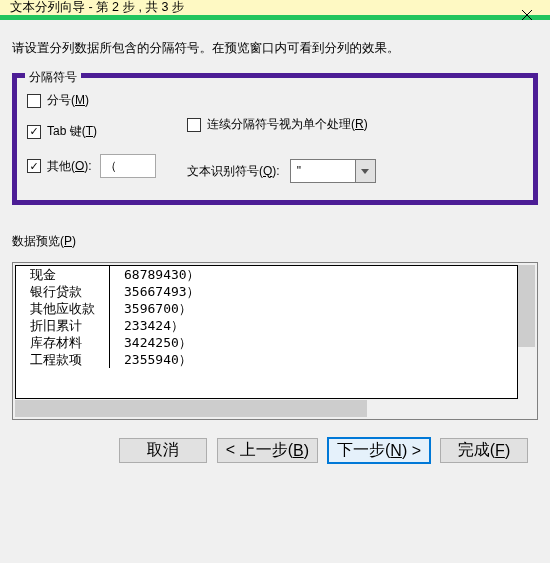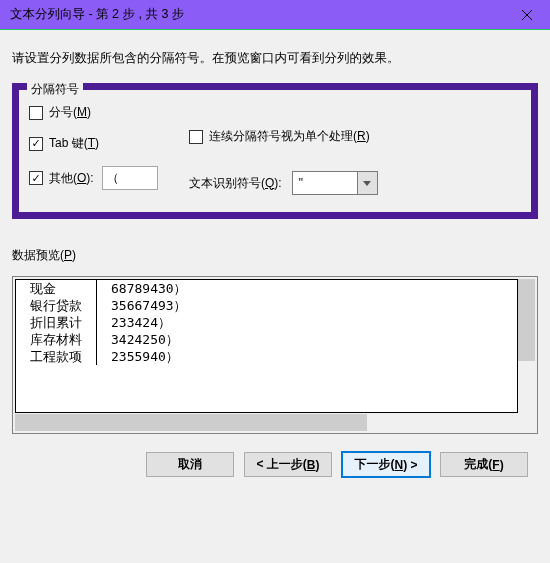--- a/index.html
+++ b/index.html
@@ -7,44 +7,44 @@
     margin: 0;
     font-family: "Microsoft YaHei", "SimSun", Tahoma, sans-serif;
     font-size: 12px;
     background: #f0f0f0;
     color: #000;
     width: 550px;
     height: 563px;
     overflow: hidden;
   }
   .titlebar {
-    height: 30px;
+    height: 20px;
     display: flex;
     align-items: center;
     padding-left: 10px;
-    background: #8b5cf6;
-    border-bottom: 1px solid #22c55e;
+    background: #fef9c3;
+    border-bottom: 5px solid #22c55e;
     position: relative;
   }
   .titlebar-title { font-size: 12.5px; color: #000; }
   .close-btn {
     position: absolute;
     right: 0; top: 0;
     width: 46px; height: 30px;
     display: flex; align-items: center; justify-content: center;
     font-size: 14px;
   }
   .close-btn svg { width: 10px; height: 10px; }
   .content {
     padding: 10px 12px 8px 12px;
     background: #f0f0f0;
   }
   .instruction { margin: 10px 0 16px 0; font-size: 12.5px; }
   .fieldset {
-    border: 7px solid #4c1d95;
+    border: 5px solid #4c1d95;
     padding: 14px 10px 14px 10px;
     position: relative;
     margin-bottom: 28px;
   }
   .fieldset-legend {
     position: absolute;
     top: -9px; left: 8px;
     background: #f0f0f0;
     padding: 0 4px;
     font-size: 12px;
@@ -157,23 +157,22 @@
     justify-content: flex-end;
     padding: 18px 10px 0 0;
     gap: 10px;
   }
   .btn {
     min-width: 88px;
     height: 25px;
     border: 1px solid #adadad;
     background: #e1e1e1;
     display: flex; align-items: center; justify-content: center;
-    font-size: 12px;
+    font-size: 16px;
     padding: 0 8px;
-    font-weight: bold;
   }
   .btn.focused {
     border: 1px solid #0078d7;
     outline: 1px solid #0078d7;
     background: #e5f1fb;
   }
 </style>
 </head>
 <body>
 
@@ -243,20 +242,24 @@
           <tbody>
               <tr>
                 <td class="col-sep">现金</td>
                 <td>68789430）</td>
               </tr>
           <tr>
                 <td class="col-sep">银行贷款</td>
                 <td>35667493）</td>
               </tr>
           <tr>
+                <td class="col-sep">其他应收款</td>
+                <td>3596700）</td>
+              </tr>
+          <tr>
                 <td class="col-sep">折旧累计</td>
                 <td>233424）</td>
               </tr>
           <tr>
                 <td class="col-sep">库存材料</td>
                 <td>3424250）</td>
               </tr>
           <tr>
                 <td class="col-sep">工程款项</td>
                 <td>2355940）</td>

